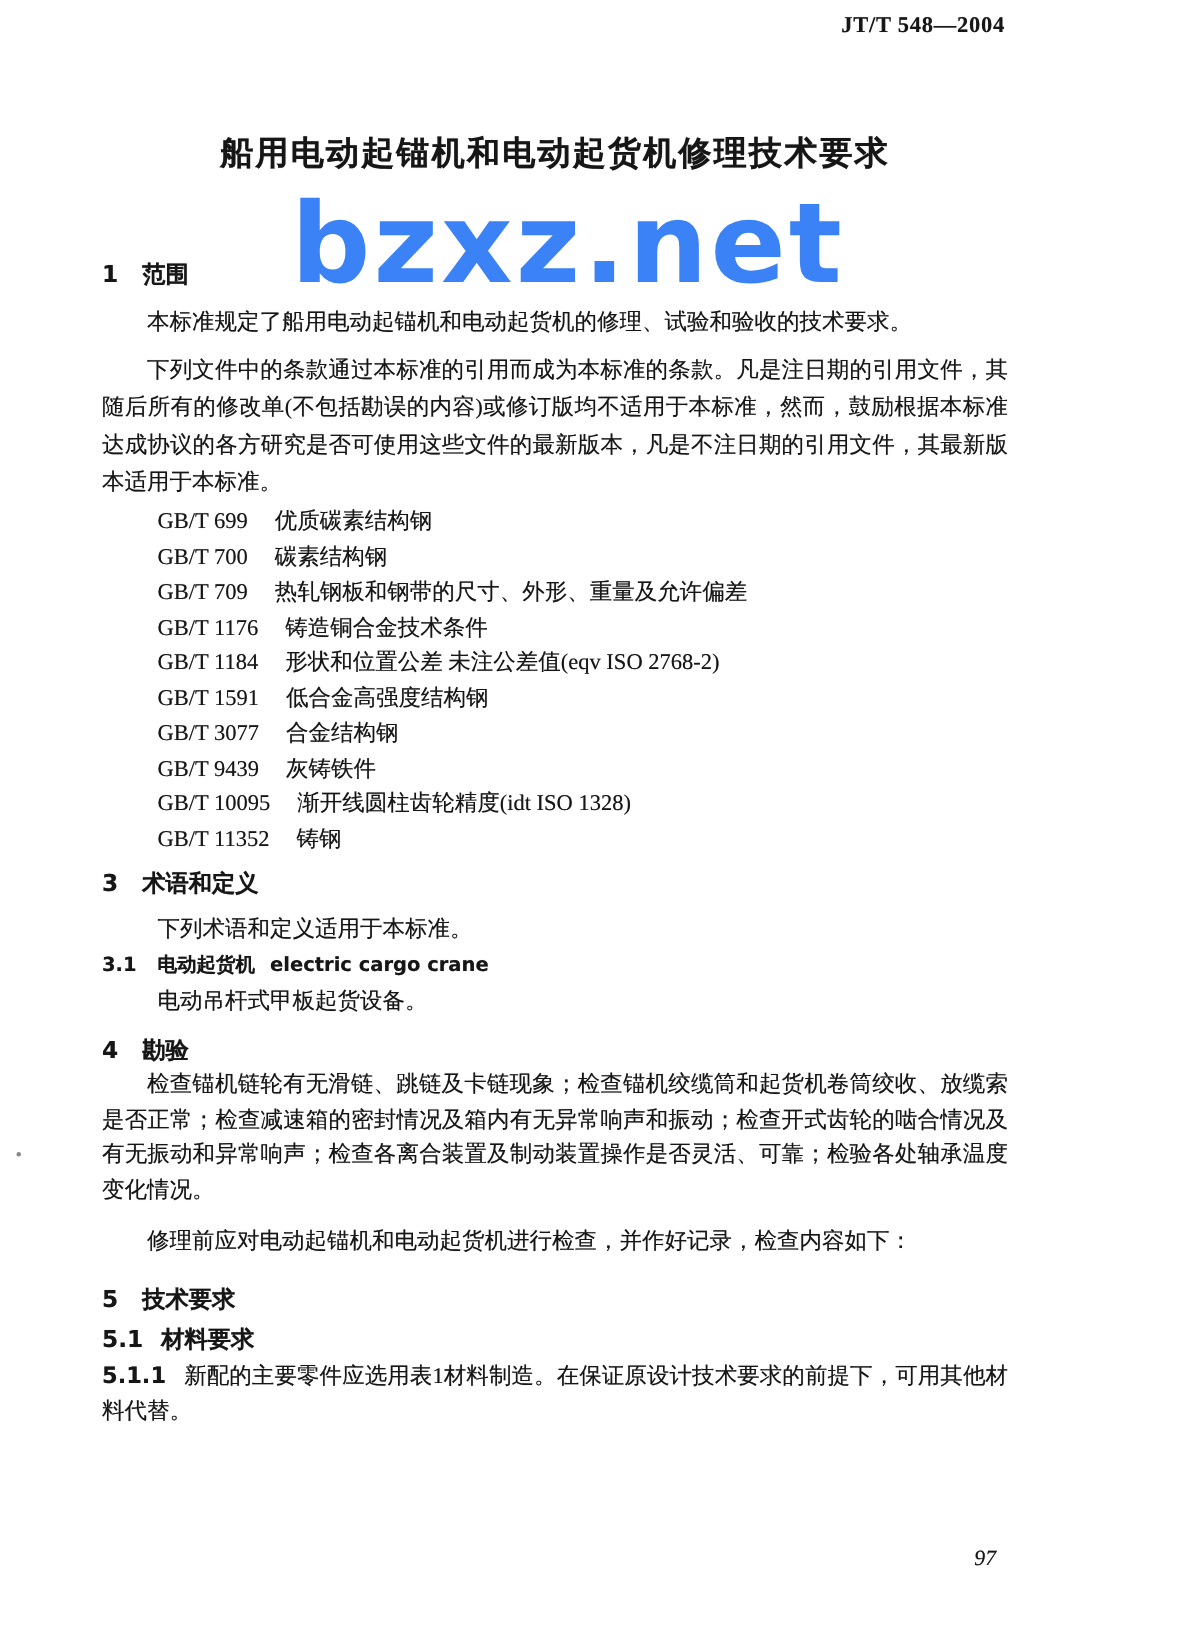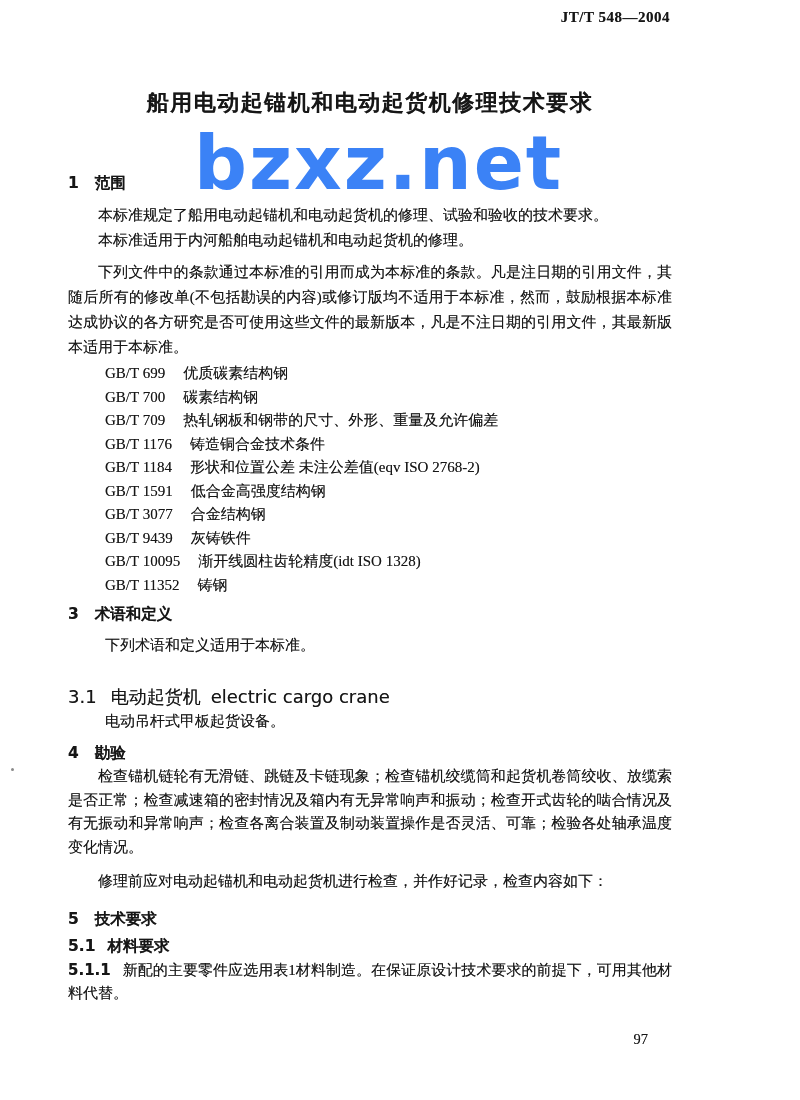--- a/index.html
+++ b/index.html
@@ -56,44 +56,43 @@
   .s2-h { margin-top: 13px; }
   .s2-p { margin-top: 7px; }
 
   .ref-list { margin-top: 2px; }
   .ref-row { font-size: 15px; line-height: 23.5px; padding-left: 37px; }
   .ref-code { display: inline-block; margin-right: 18px; }
 
   .s3-h { margin-top: 7px; }
   .s3-intro { margin-top: 9px; font-size: 15px; line-height: 24px; padding-left: 37px; }
   .term-line {
-    font-size: 18px; line-height: 24px; font-weight: normal;
+    font-size: 13px; line-height: 24px; font-weight: bold;
     font-family: "DejaVu Sans", "Liberation Sans", sans-serif;
-    margin-top: 28px;
   }
   .term-num { display: inline-block; margin-right: 14px; }
   .term-zh { display: inline-block; margin-right: 10px; }
   .term-def { font-size: 15px; line-height: 24px; padding-left: 37px; }
 
   .s4-h { margin-top: 10px; }
   .s4-p1 { margin-top: 11px; line-height: 23.5px; }
   .s4-p2 { margin-top: 2px; line-height: 23.5px; }
 
   .s5-h { margin-top: 15px; }
   .sub-h { margin-top: 7px; }
   .sub-num { display: inline-block; margin-right: 12px; }
   .clause { margin-top: 3px; font-size: 15px; line-height: 23.5px; text-align: justify; }
   .clause-num {
     font-family: "DejaVu Sans", "Liberation Sans", sans-serif;
     font-weight: bold; display: inline-block; margin-right: 12px;
   }
 
   .page-number {
-    position: absolute; top: 1031px; right: 88px;
-    font-size: 14.5px; z-index: 1;
+    position: absolute; top: 1031px; right: 72px;
+    font-size: 14.5px; font-style: italic; z-index: 1;
   }
   .scan-speck {
     position: absolute; left: 11px; top: 768px;
     width: 3px; height: 3px; border-radius: 50%;
     background: #8a8a8a; z-index: 1;
   }
 </style>
 </head>
 <body>
 
@@ -106,21 +105,20 @@
   <div class="scan-speck"></div>
 
   <div class="content">
 
     <h1 class="doc-title">船用电动起锚机和电动起货机修理技术要求</h1>
 
     <div class="sec-h s1-h">
       <span class="sec-num">1</span><span>范围</span>
     </div>
     <p class="para s1-p1">本标准规定了船用电动起锚机和电动起货机的修理、试验和验收的技术要求。</p>
-    <p class="para">本标准适用于内河船舶电动起锚机和电动起货机的修理。</p>
 
     <p class="para s2-p">下列文件中的条款通过本标准的引用而成为本标准的条款。凡是注日期的引用文件，其随后所有的修改单(不包括勘误的内容)或修订版均不适用于本标准，然而，鼓励根据本标准达成协议的各方研究是否可使用这些文件的最新版本，凡是不注日期的引用文件，其最新版本适用于本标准。</p>
 
     <div class="ref-list">
       <div class="ref-row"><span class="ref-code">GB/T 699</span><span>优质碳素结构钢</span></div>
       <div class="ref-row"><span class="ref-code">GB/T 700</span><span>碳素结构钢</span></div>
       <div class="ref-row"><span class="ref-code">GB/T 709</span><span>热轧钢板和钢带的尺寸、外形、重量及允许偏差</span></div>
       <div class="ref-row"><span class="ref-code">GB/T 1176</span><span>铸造铜合金技术条件</span></div>
       <div class="ref-row"><span class="ref-code">GB/T 1184</span><span>形状和位置公差 未注公差值(eqv ISO 2768-2)</span></div>
       <div class="ref-row"><span class="ref-code">GB/T 1591</span><span>低合金高强度结构钢</span></div>

